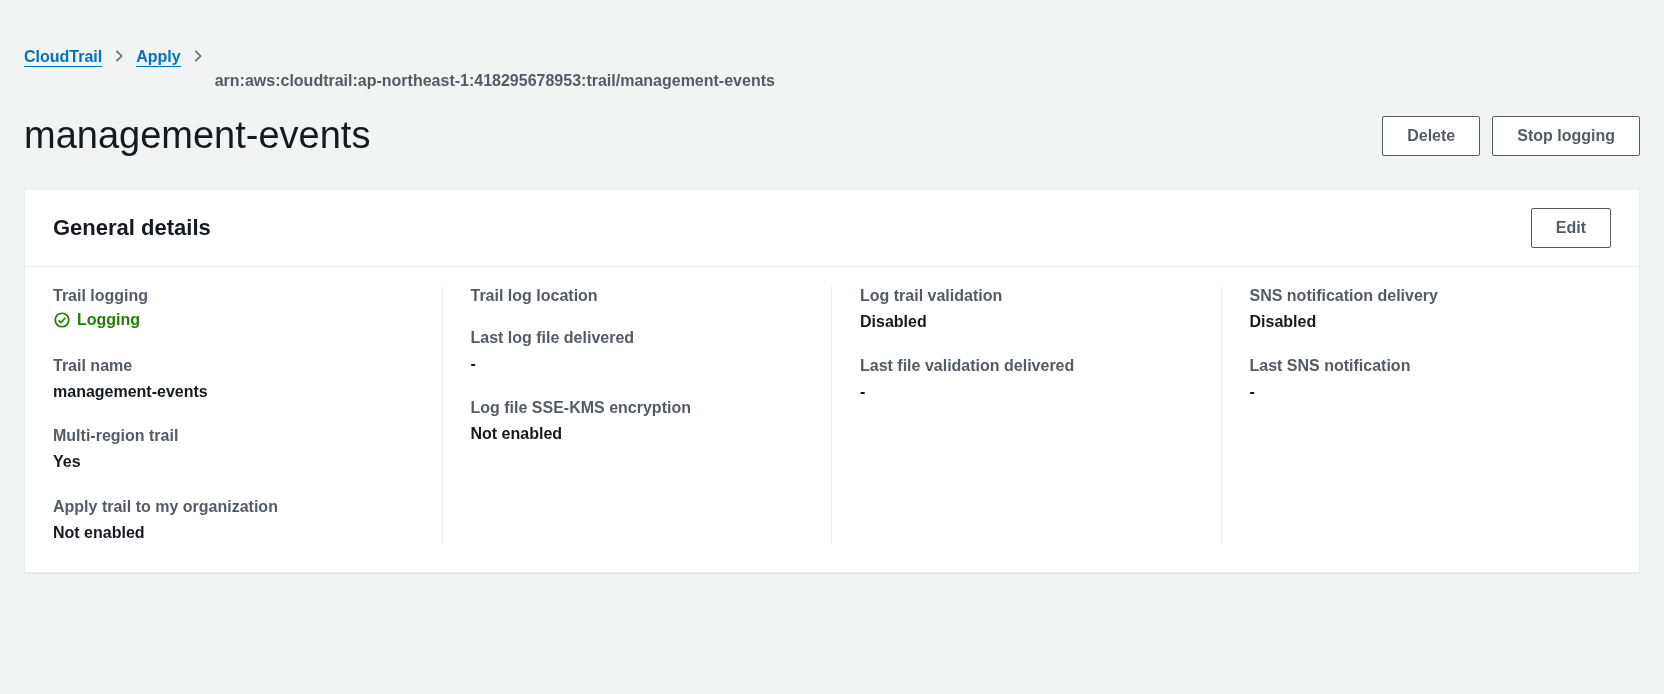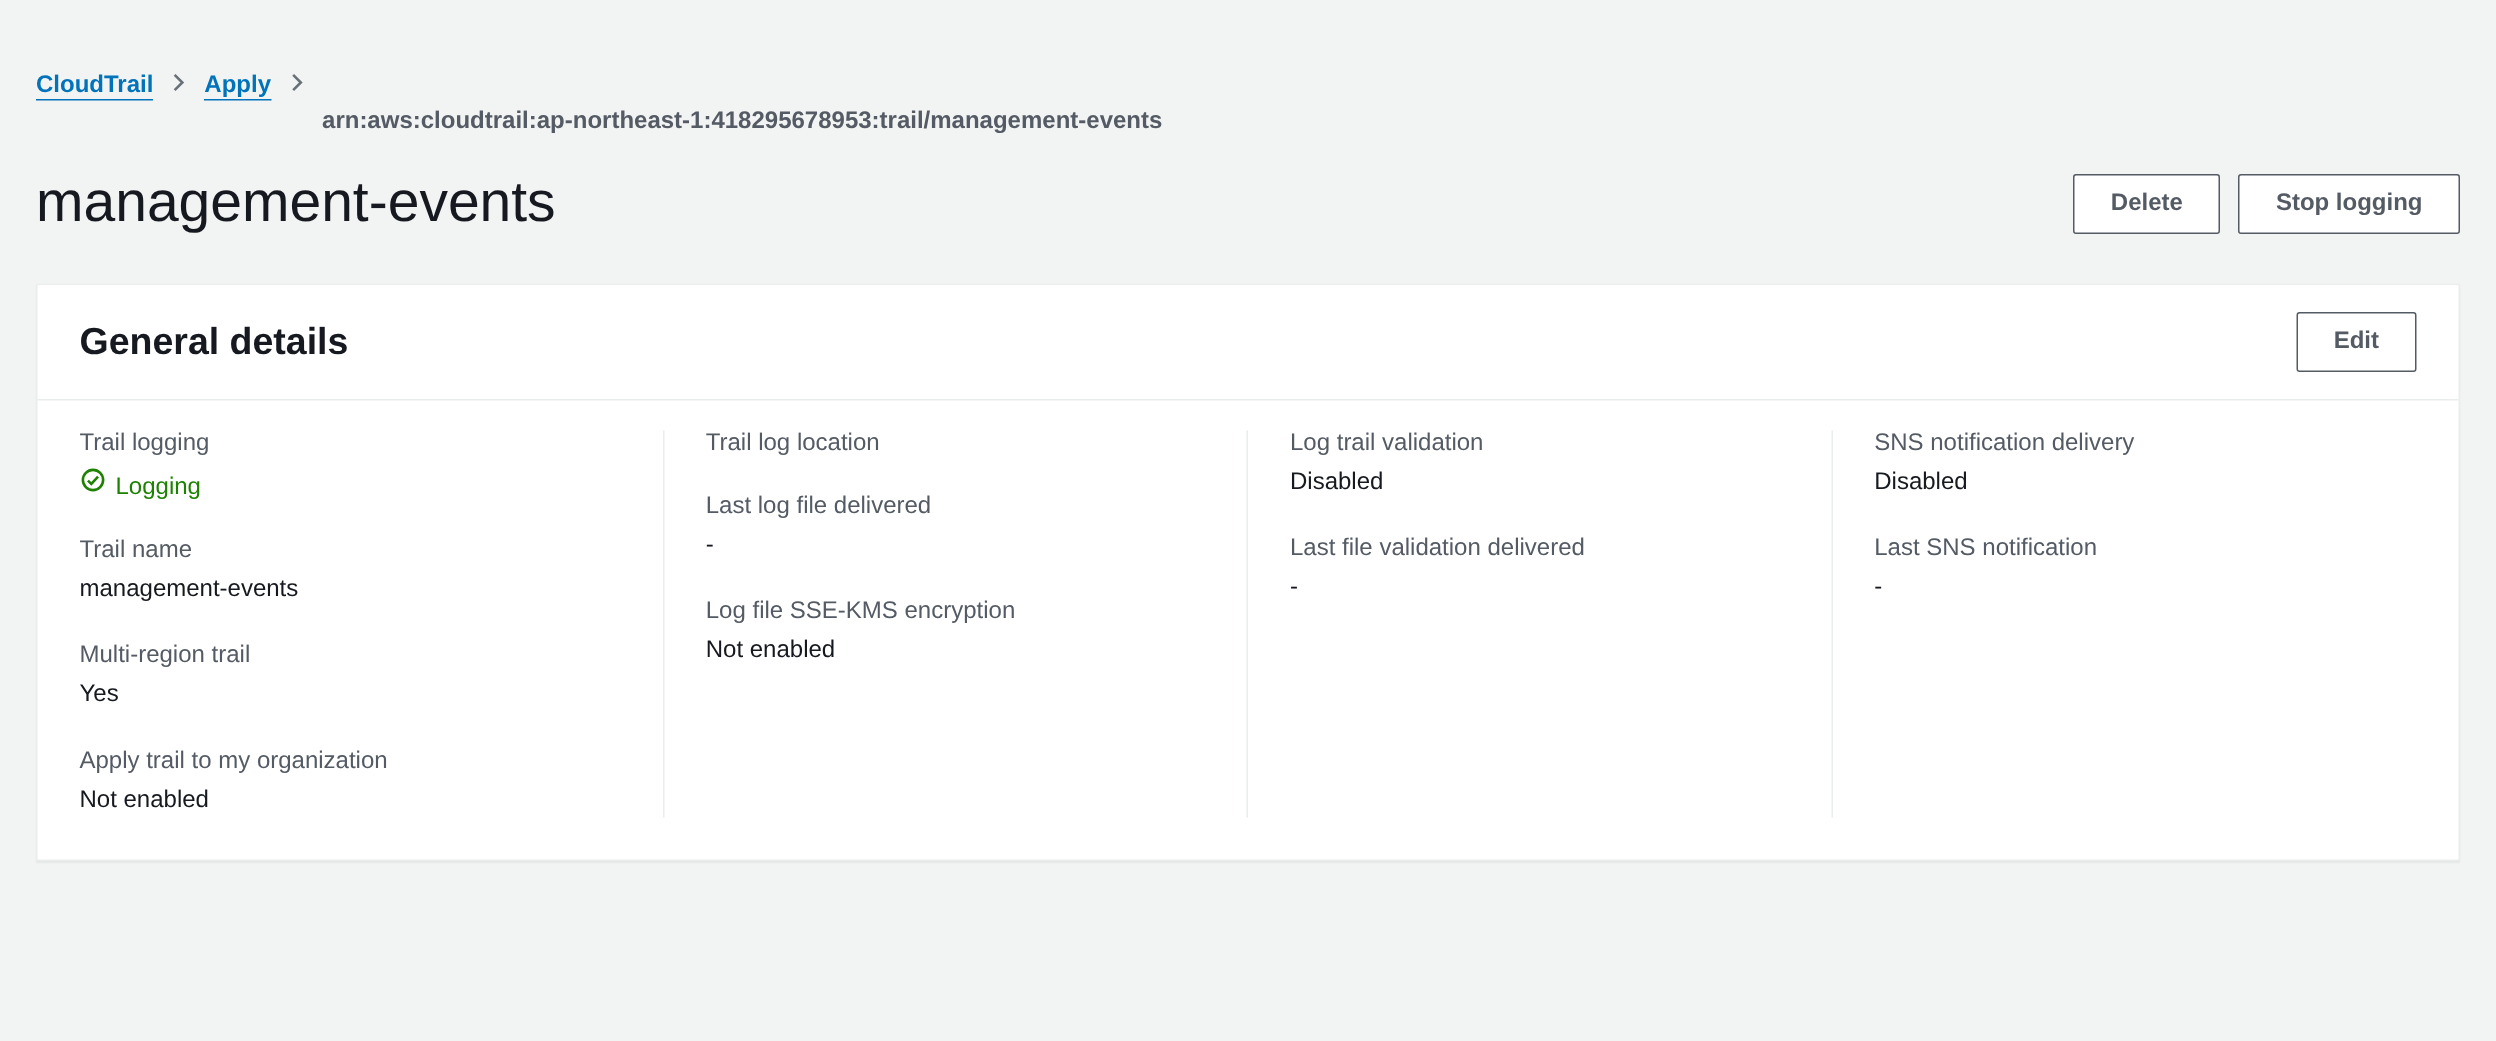--- a/index.html
+++ b/index.html
@@ -73,21 +73,21 @@
       box-shadow: 0 1px 1px rgba(0,0,0,0.05);
     }
     .card-header {
       display: flex;
       align-items: center;
       justify-content: space-between;
       padding: 18px 28px;
       border-bottom: 1px solid #eaeded;
     }
     .card-title {
-      font-size: 25px;
+      font-size: 22px;
       font-weight: 700;
       color: #16191f;
     }
     .card-body {
       padding: 20px 28px 28px 28px;
     }
     .columns {
       display: grid;
       grid-template-columns: repeat(4, 1fr);
     }
@@ -98,38 +98,39 @@
     }
     .col:first-child {
       padding-left: 0;
     }
     .col:last-child {
       border-right: none;
       padding-right: 0;
     }
     .field {
       margin-bottom: 24px;
+      font-weight: bold;
     }
     .field:last-child {
       margin-bottom: 0;
     }
     .field-label {
       color: #545b64;
       font-size: 16px;
       margin-bottom: 6px;
     }
     .field-value {
       color: #16191f;
       font-size: 16px;
       line-height: 1.4;
     }
     .status-success {
       color: #1d8102;
       display: inline-flex;
-      align-items: flex-end;
+      align-items: flex-start;
       gap: 6px;
       font-size: 16px;
     }
     .status-success svg {
       stroke: #1d8102;
     }
     .link {
       color: #0073bb;
       text-decoration: none;
       font-size: 16px;

